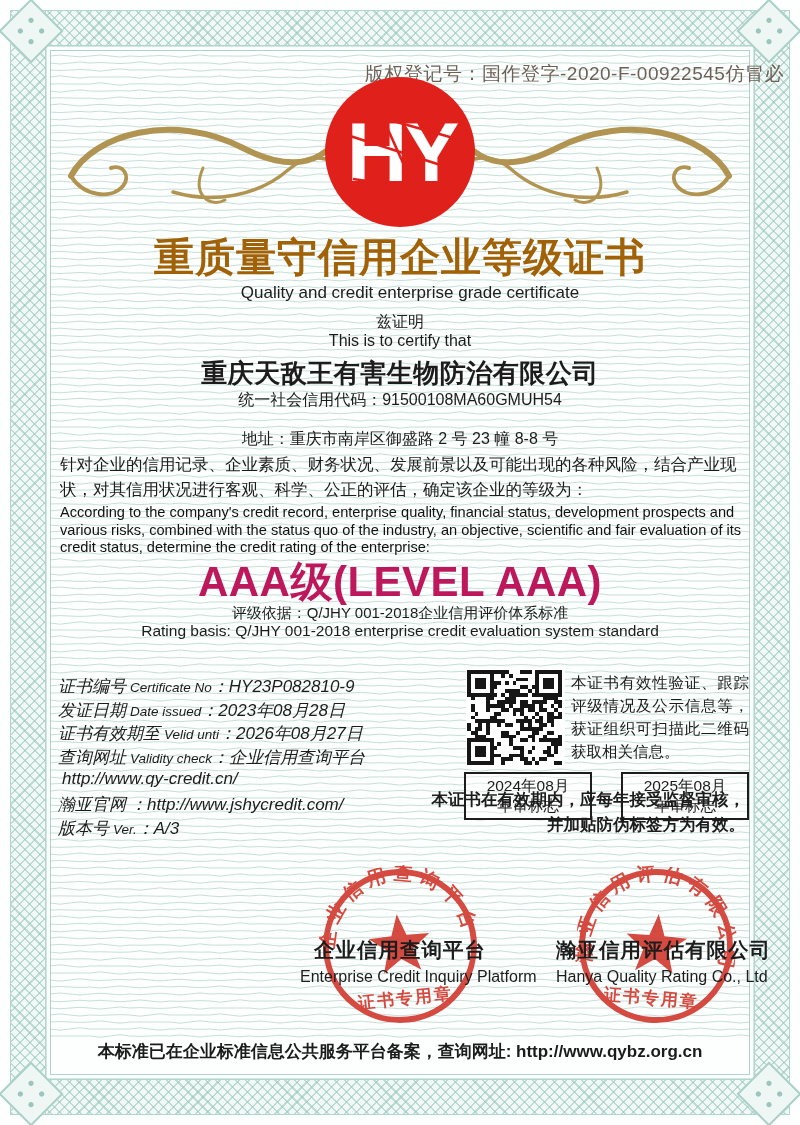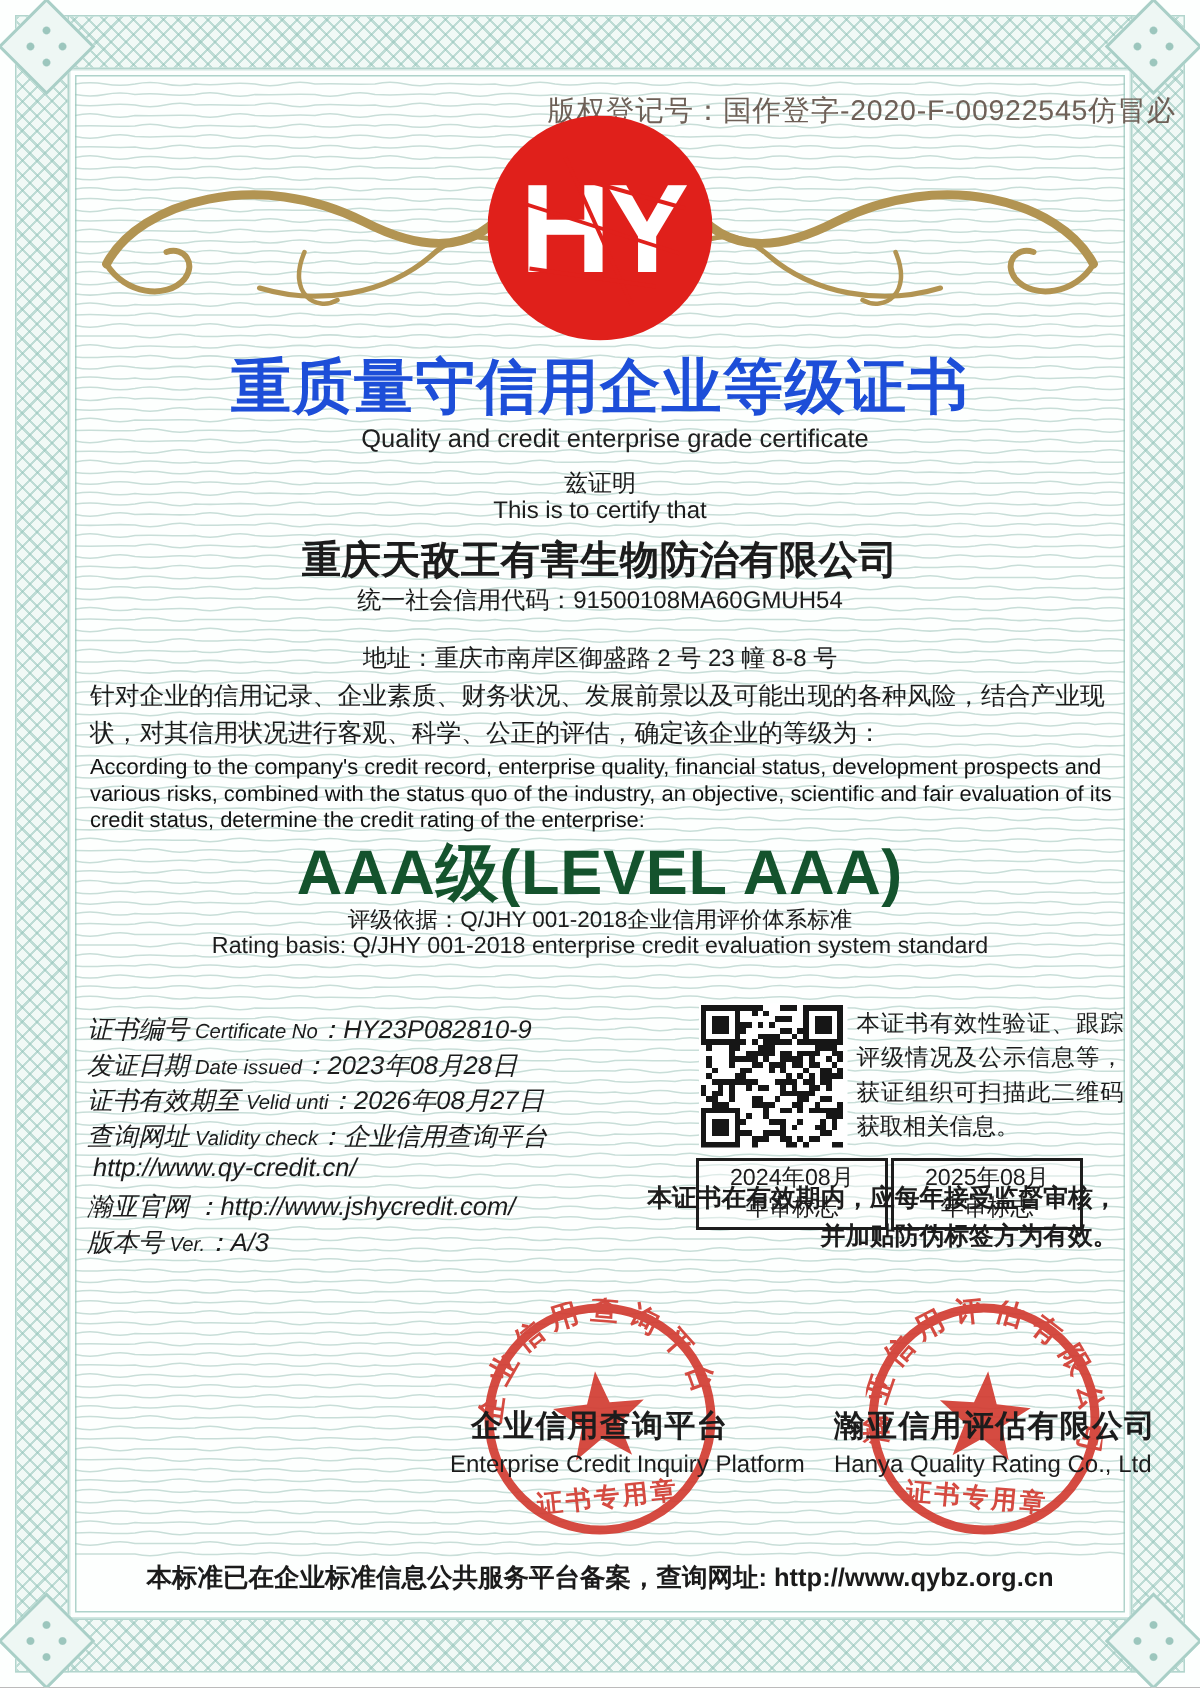--- a/index.html
+++ b/index.html
@@ -29,39 +29,39 @@
       radial-gradient(circle at 68% 68%, #9cc6bd 2.2px, transparent 3px);}
   .corner.tl{left:8px;top:8px;} .corner.tr{right:8px;top:8px;}
   .corner.bl{left:8px;bottom:8px;} .corner.br{right:8px;bottom:8px;}
   
   .abs{position:absolute;z-index:3;}
   .ctr{left:0;right:0;text-align:center;}
   .copyright{left:365px;top:61px;font-size:19px;color:#6e6057;letter-spacing:.5px;}
   .flourish{top:104px;width:292px;height:110px;}
   .flourish.l{left:53px;} .flourish.r{right:53px;transform:scaleX(-1);}
   .logo{left:325px;top:77px;width:150px;height:150px;}
-  .title-zh{top:230px;font-size:40px;font-weight:bold;letter-spacing:1px;color:#1d4ed8;}
+  .title-zh{top:230px;font-size:40px;font-weight:bold;letter-spacing:1px;color:#a16207;}
   .title-en{top:283px;font-size:17px;color:#202020;padding-left:20px;}
   .certify-zh{top:312px;font-size:16px;}
   .certify-en{top:332px;font-size:16px;}
   .company{top:356px;font-size:26px;font-weight:bold;letter-spacing:.5px;}
   .ccode{top:390px;font-size:16px;}
   .caddr{top:409px;font-size:16px;margin-top:20px;}
   .para{left:60px;right:56px;top:452px;text-align:left;}
   .para .zh{font-size:16.5px;line-height:25px;}
   .para .en{margin-top:2px;font-size:14.6px;line-height:17.5px;color:#111;}
-  .grade{top:554px;font-size:42px;font-weight:bold;color:#14532d;letter-spacing:.5px;}
+  .grade{top:554px;font-size:42px;font-weight:bold;color:#be185d;letter-spacing:.5px;}
   .basis-zh{top:604px;font-size:15px;}
   .basis-en{top:622px;font-size:15.5px;}
   .details{left:58px;top:675px;font-size:17px;font-style:italic;}
   .dline{height:23.6px;white-space:nowrap;}
   .dline .en{font-size:13.5px;margin-left:4px;}
   .qrbox{left:466px;top:669px;width:97px;height:97px;background:#fff;padding:1px;}
   .qrnote{left:571px;top:671px;width:178px;font-size:15.5px;line-height:23px;text-align:justify;}
-  .marks{left:464px;top:772px;display:flex;gap:2px;}
+  .marks{left:464px;top:772px;display:flex;gap:29px;}
   .mark{width:124px;height:44px;border:2px solid #1d1d1d;background:rgba(255,255,255,.4);
         display:flex;flex-direction:column;justify-content:center;text-align:center;
         font-size:15.5px;line-height:20px;}
   .supervision{right:55px;top:787px;text-align:right;font-size:16.5px;line-height:25px;font-weight:700;}
   .stamps{left:0;top:864px;width:800px;height:175px;}
   .stamp{position:absolute;top:0;width:200px;height:175px;text-align:center;}
   .stamp:nth-child(1){left:300px;} .stamp:nth-child(2){left:556px;}
   .seal{position:absolute;left:20px;top:2px;z-index:1;opacity:.92;}
   .stamp .org-zh{position:relative;z-index:2;margin-top:72px;font-size:20.5px;font-weight:bold;letter-spacing:1px;white-space:nowrap;}
   .stamp .org-en{position:relative;z-index:2;margin-top:4px;font-size:16px;white-space:nowrap;}

